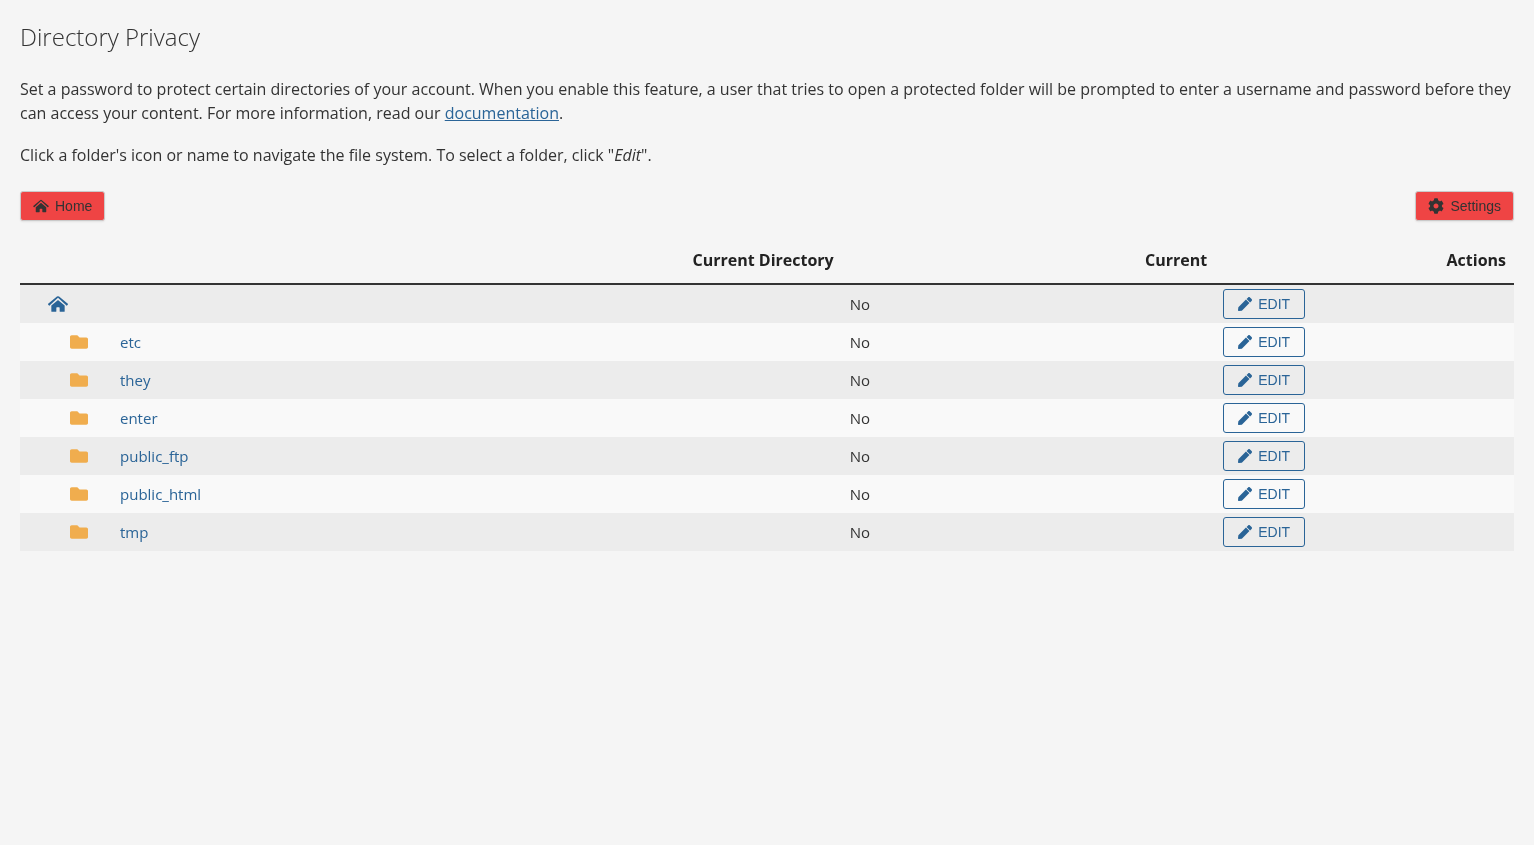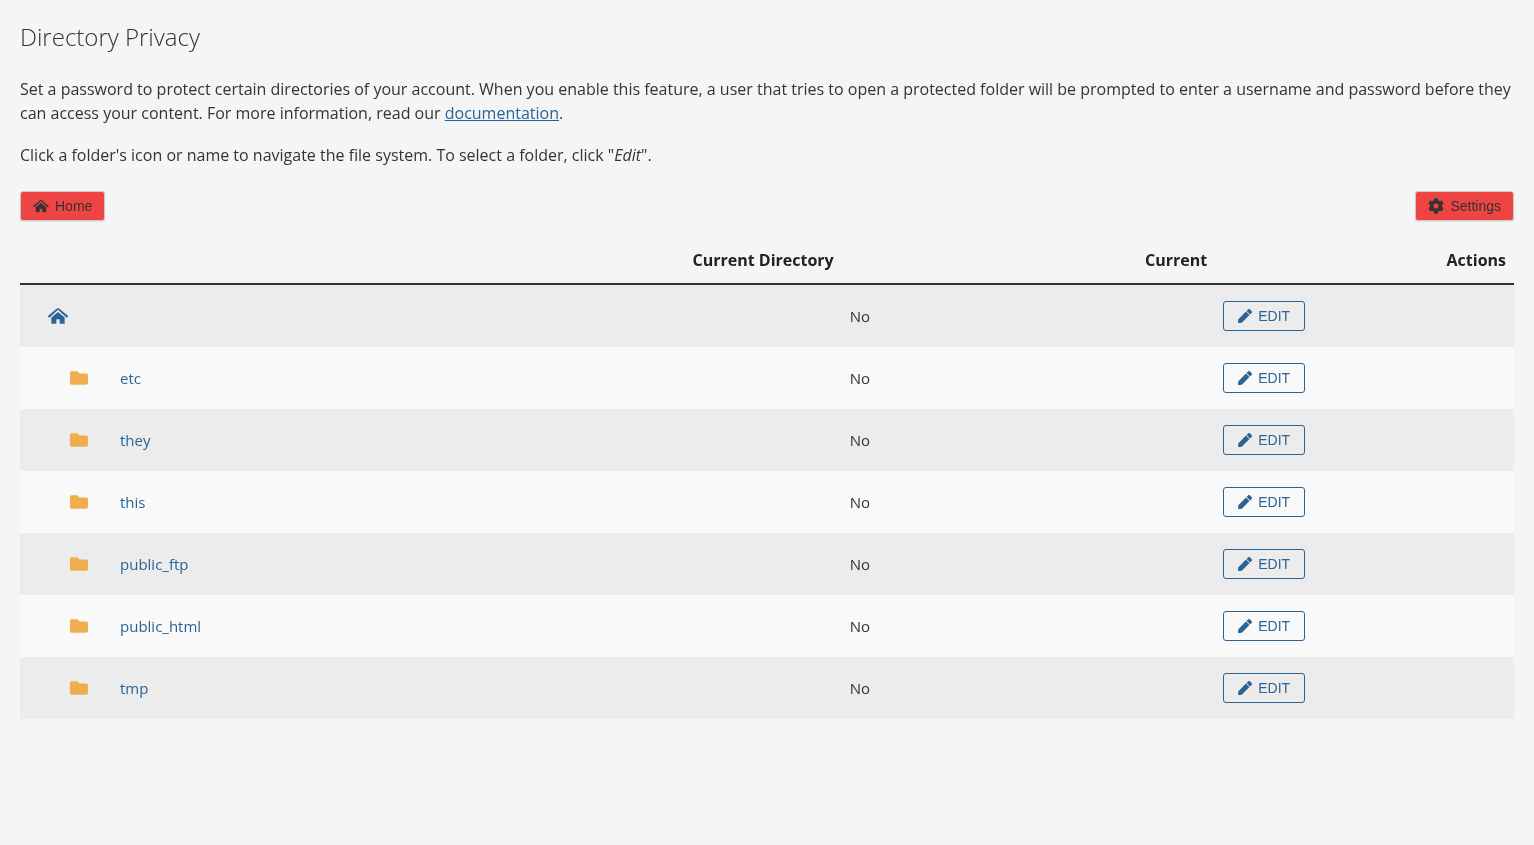--- a/index.html
+++ b/index.html
@@ -55,21 +55,21 @@
   text-align: right;
   font-size: 16px;
   font-weight: 700;
   color: #222;
   padding: 10px 8px 12px 8px;
 }
 thead { border-bottom: 2px solid #333; }
 tbody tr:nth-child(odd) { background: #ececec; }
 tbody tr:nth-child(even) { background: #f9f9f9; }
 tbody td {
-  padding: 16px 8px;
+  padding: 4px 8px;
   vertical-align: middle;
   font-size: 15px;
   color: #333;
 }
 .col-dir { width: 55%; }
 .col-private { width: 25%; }
 .col-actions { width: 20%; }
 .dir-cell { display: flex; align-items: center; gap: 12px; }
 .indent { padding-left: 40px; gap: 30px; }
 .folder-link {
@@ -197,21 +197,21 @@
           </button></td>
       </tr>
       <tr>
         <td class="col-dir">
           <div class="dir-cell indent">
             <span>
   <svg width="22" height="18" viewBox="0 0 512 512">
                 <path fill="#f0ad4e" d="M464 128H272l-64-64H48C21.49 64 0 85.49 0 112v288c0 26.51 21.49 48 48 48h416c26.51 0 48-21.49 48-48V176c0-26.51-21.49-48-48-48z"></path>
               </svg>
 </span>
-            <a class="folder-link" href="#">this</a>
+            <a class="folder-link" href="#">enter</a>
           </div>
         </td>
         <td class="col-private">No</td>
         <td class="col-actions"><button class="edit-btn">
             <span>
   <svg width="14" height="14" viewBox="0 0 512 512">
                 <path fill="currentColor" d="M290.74 93.24l128.02 128.02-277.99 277.99-114.14 12.6C11.35 513.54-1.56 500.62.14 485.34l12.7-114.22 277.9-277.88zm207.2-19.06l-60.11-60.11c-18.75-18.75-49.16-18.75-67.91 0l-56.55 56.55 128.02 128.02 56.55-56.55c18.75-18.76 18.75-49.16 0-67.91z"></path>
               </svg>
 </span>
             <span>EDIT</span>

